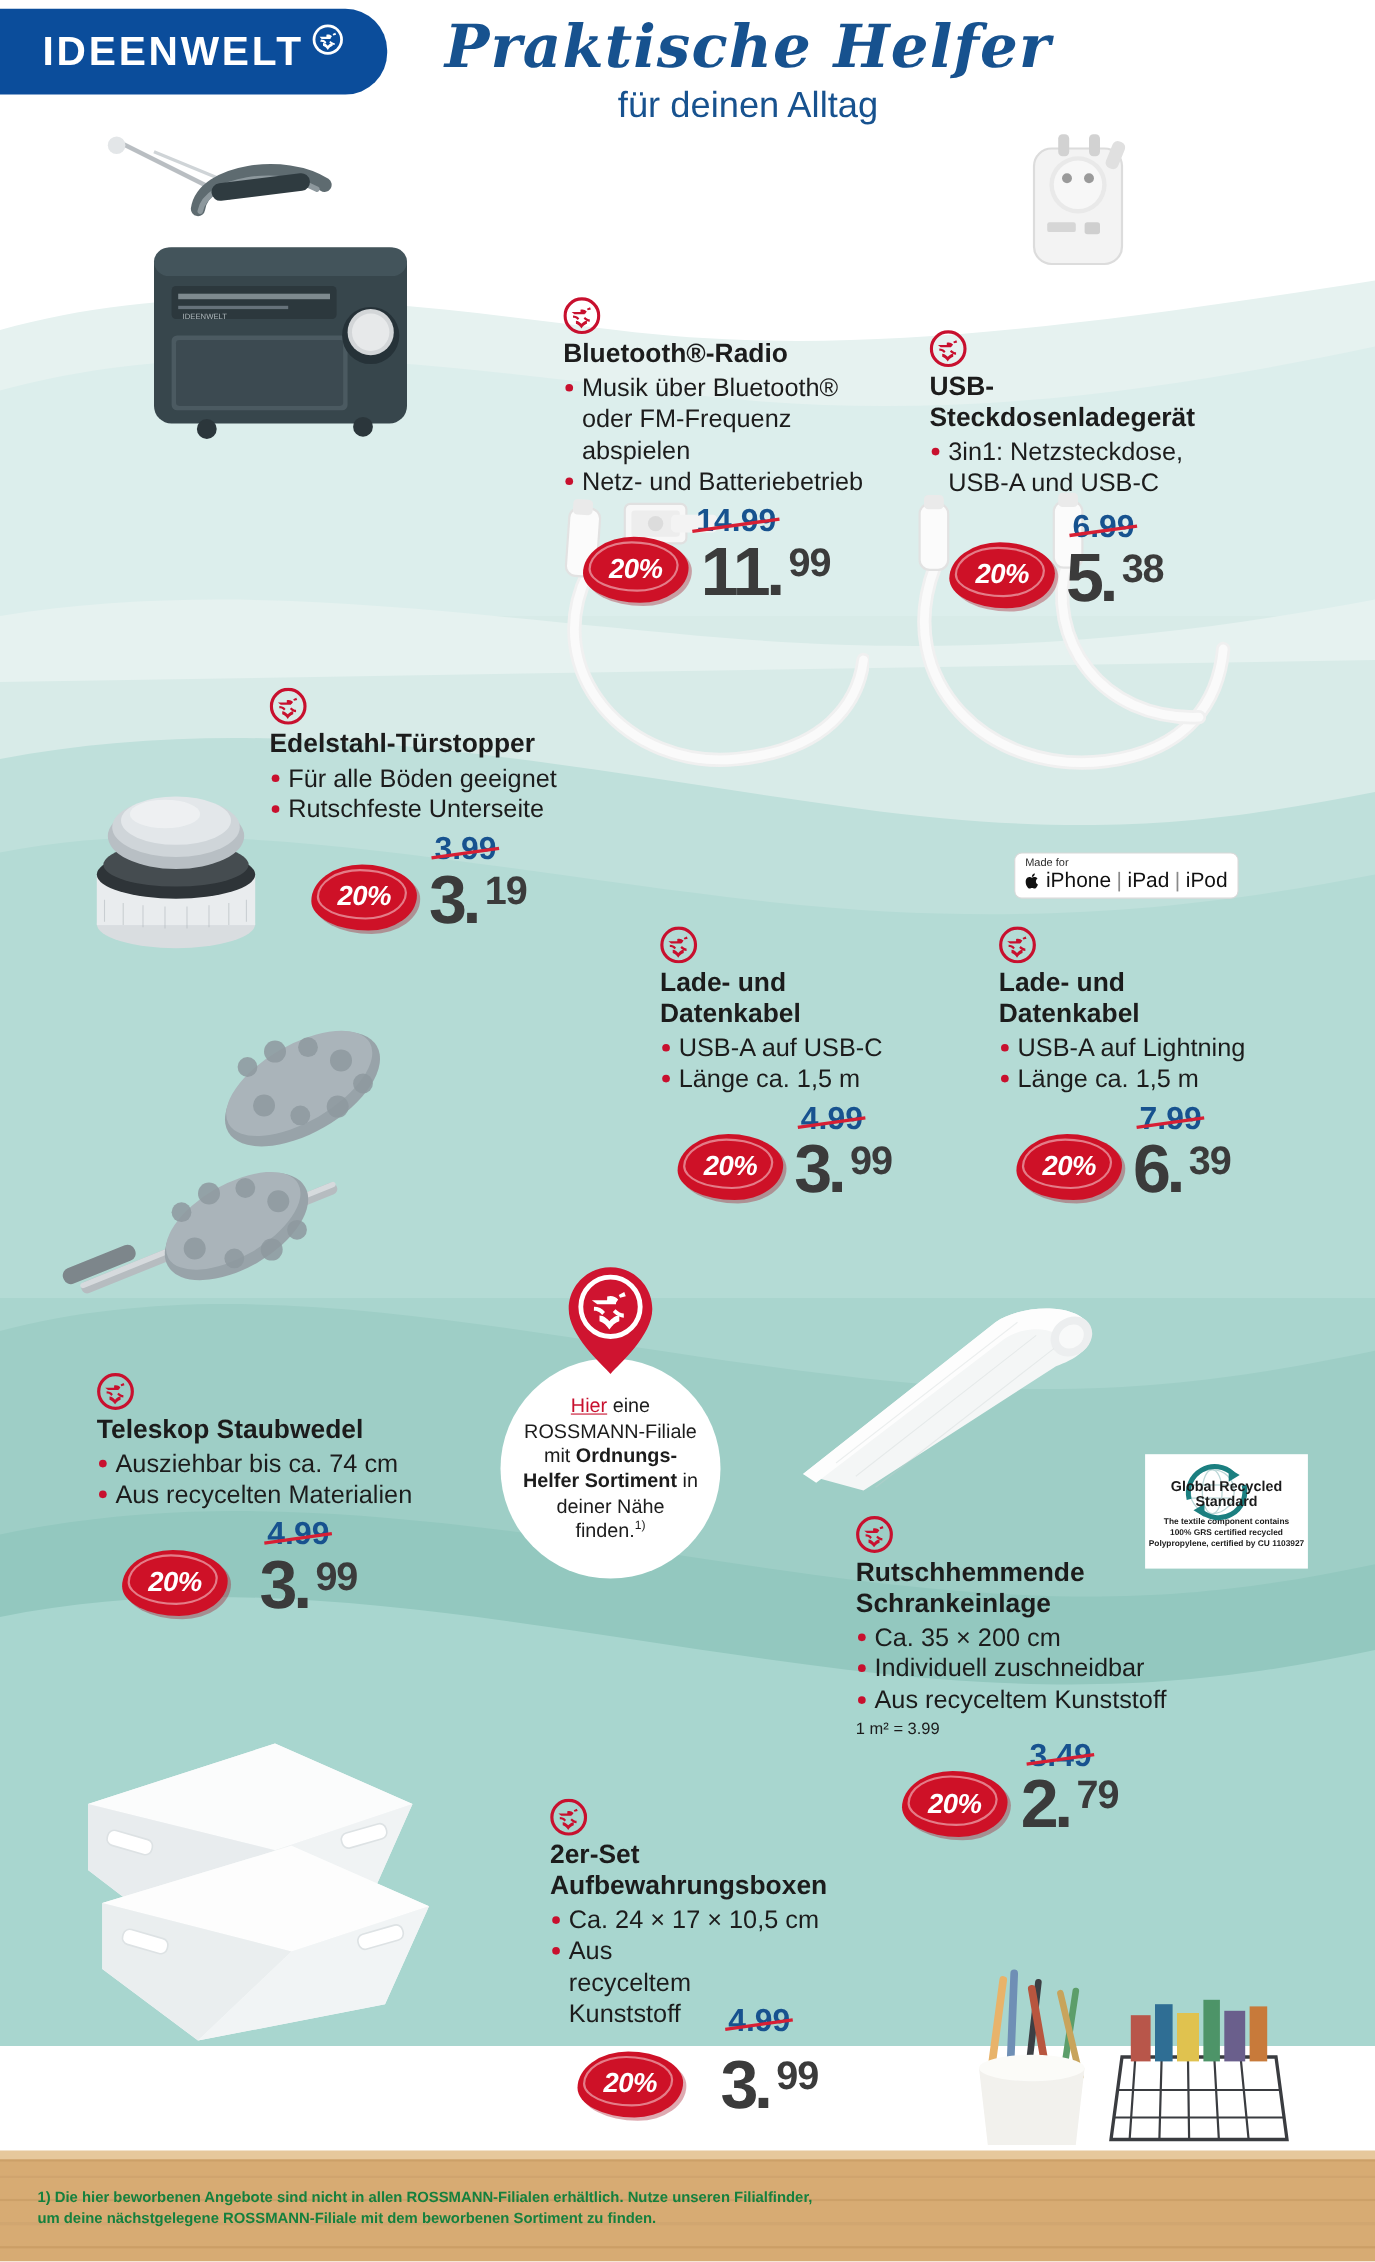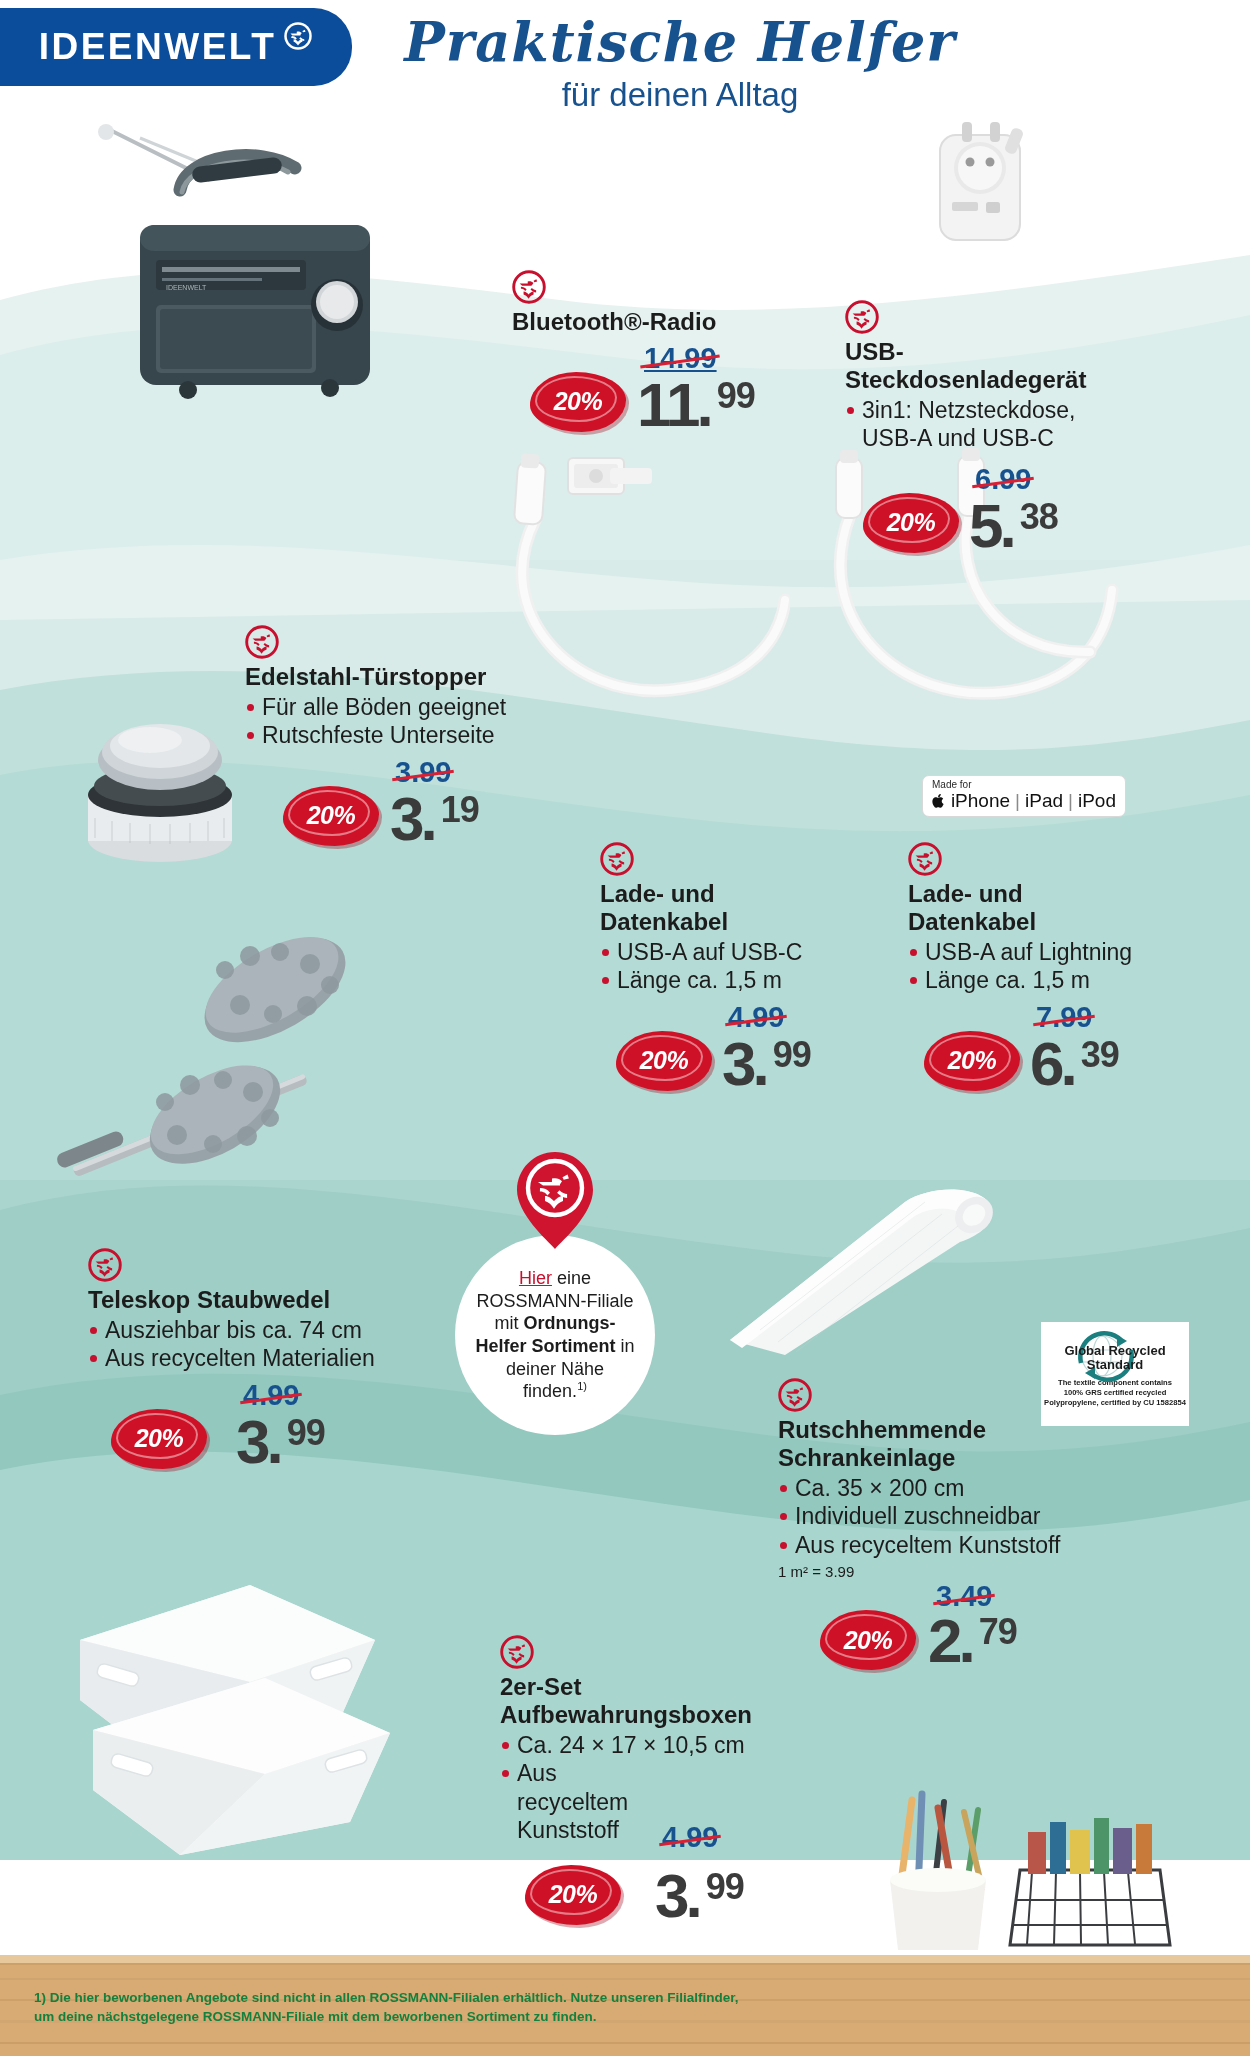--- a/index.html
+++ b/index.html
@@ -476,32 +476,36 @@
       <path d="M28 22 h38 M27 34 h40" stroke="#bcd7d7" stroke-width="1.2"></path>
       <path d="M26 35 A24 24 0 0 1 66 12" fill="none" stroke="#1b7f80" stroke-width="4.5"></path>
       <path d="M62 7 L72 13 L62 19 Z" fill="#1b7f80"></path>
       <path d="M76 22 A24 24 0 0 1 36 45" fill="none" stroke="#1b7f80" stroke-width="4.5"></path>
       <path d="M40 39 L30 45 L40 51 Z" fill="#1b7f80"></path>
     </svg>
     <div class="grs-title">Global Recycled</div>
     <div class="grs-title" style="margin-top:0;">Standard</div>
     <div class="grs-sub">The textile component contains</div>
     <div class="grs-sub" style="margin-top:0;">100% GRS certified recycled</div>
-    <div class="grs-sub" style="margin-top:0;">Polypropylene, certified by CU 1582854</div>
+    <div class="grs-sub" style="margin-top:0;">Polypropylene, certified by CU 1103927</div>
   </div>
 
   <div class="product" style="left:512px; top:270px; width:300px;">
     <svg class="rm-icon" width="34" height="34" viewBox="0 0 40 40">
       <circle cx="20" cy="20" r="18" fill="none" stroke="#c8102e" stroke-width="3.4"></circle>
       <path d="M9 16 h14 v2.4 h-11 z M10.5 19.8 c2.6,0 5,0.9 6.7,3.2 l-1.7,1.7 c-1.6,-2.3 -3.8,-2.5 -5,-2.5 z M18.5 13.6 c2.6,-0.8 5,0 6.7,1.8 l-1.7,2.6 c-1.6,-1.6 -3.3,-1.7 -5,-1.6 z M23.4 21.3 c1.7,1.7 3.4,2.5 5,2.5 l0,2.6 c-2.5,0 -5,-1.7 -6.6,-3.4 z M25.4 12.6 l3.3,-1.7 0.9,2.5 -3.4,0.9 z" fill="#c8102e"></path>
       <path d="M13.6 25.3 c2.5,0 4.2,1.7 5.9,3.4 1.7,-1.7 3.4,-3.4 5.9,-3.4 l0,3.4 c-2.5,0.8 -4.2,2.5 -5.9,5 -1.7,-2.5 -3.4,-4.2 -5.9,-5 z" fill="#c8102e"></path>
     </svg>
     <div class="prod-title">Bluetooth®-Radio</div>
+    <ul class="prod-bullets">
+      <li>Musik über Bluetooth® oder FM-Frequenz abspielen</li>
+      <li>Netz- und Batteriebetrieb</li>
+    </ul>
     <div class="price-row" style="margin-top:6px;">
-      <div class="old-price" style="left:132px;text-decoration:underline;">14.99</div>
+      <div class="old-price" style="left:121px;">14.99</div>
       <div class="badge20" style="left:18px;">
         <div class="splash"></div>
         <div class="pct">20%</div>
       </div>
       <div class="new-price" style="left:125px; top:32px;">
         <span class="euro">11</span>
         <span class="dot">.</span>
         <span class="cent">99</span>
       </div>
     </div>

